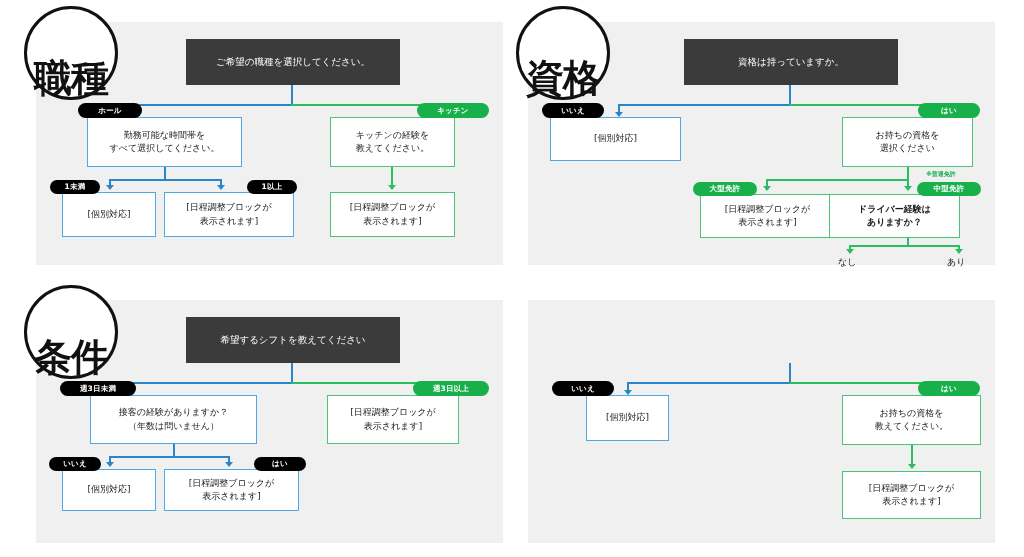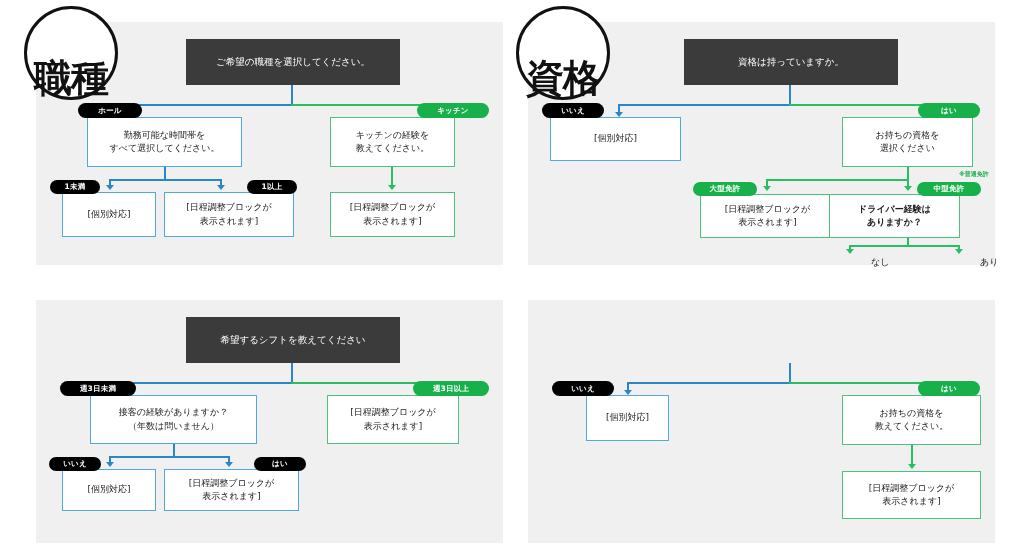--- a/index.html
+++ b/index.html
@@ -77,21 +77,20 @@
   .pill.blue{background:#000000;}
   .pill.green{background:#17b04b;}
 
   
   .tlabel{
     position:absolute;
     font-size:9px;
     color:#1a1a1a;
     white-space:nowrap;
     z-index:25;
-    margin-left:33px;
   }
   .tlabel.tiny{font-size:6px;color:#17b04b;font-weight:700;}
 
   
   .ln{position:absolute;z-index:8;}
   .ln.b{background:#2b86c9;}
   .ln.g{background:#2bbd62;}
   .arw{position:absolute;width:0;height:0;z-index:9;
        border-left:4px solid transparent;border-right:4px solid transparent;}
   .arw.b{border-top:5px solid #2b86c9;}
@@ -235,20 +234,23 @@
 
   <div class="tlabel" style="left:838px;top:256px;">
     <span>なし</span>
   </div>
   <div class="tlabel" style="left:947px;top:256px;">
     <span>あり</span>
   </div>
 
   <div class="panel" style="left:36px;top:300px;width:467px;height:243px;"></div>
 
+  <div class="badge" style="left:24px;top:285px;width:94px;height:94px;">
+    <span style="font-size:38px;">条件</span>
+  </div>
 
   <div class="hdr" style="left:186px;top:317px;width:214px;height:46px;">
     <span>希望するシフトを教えてください</span>
   </div>
 
   <div class="ln b" style="left:291px;top:363px;width:1.6px;height:20px;"></div>
   <div class="ln b" style="left:128px;top:382px;width:164px;height:1.6px;"></div>
   <div class="ln g" style="left:291px;top:382px;width:166px;height:1.6px;"></div>
   <div class="ln b" style="left:128px;top:382px;width:1.6px;height:10px;"></div>
   <div class="ln g" style="left:456px;top:382px;width:1.6px;height:10px;"></div>

